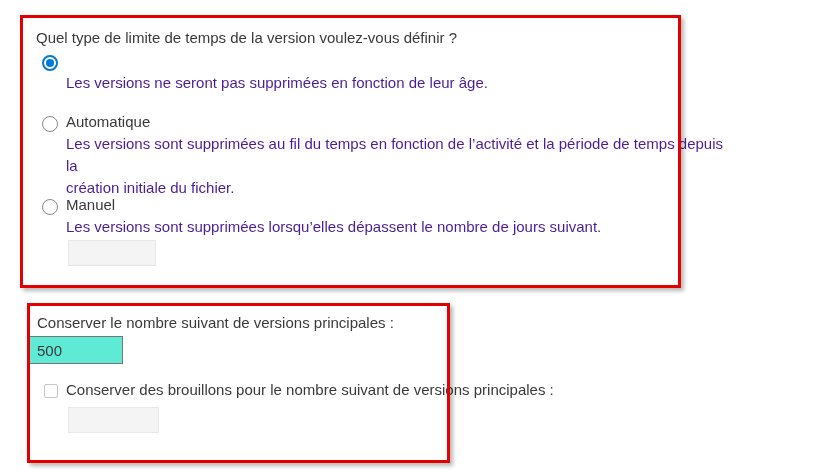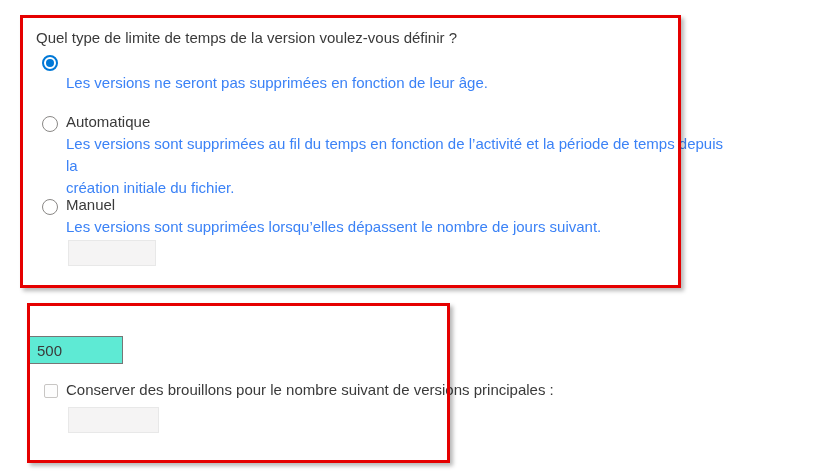--- a/index.html
+++ b/index.html
@@ -10,21 +10,21 @@
     color: #3a3a3a;
   }
   .stage {
     position: relative;
     width: 732px; height: 475px;
     overflow: hidden;
     font-size: 15px;
     line-height: 22px;
   }
   .abs { position: absolute; white-space: nowrap; }
-  .desc { color: #3b82f6; }
+  .desc { color: #4c1d95; }
   .multiline { white-space: pre-line; }
 
   
   .radio {
     position: absolute;
     width: 16px; height: 16px;
     border-radius: 50%;
     background: #ffffff;
     border: 1px solid #8a8886;
     cursor: pointer;
@@ -90,20 +90,21 @@
   <div class="radio" style="left:42px; top:116px;"></div>
   <div class="abs desc multiline" style="left:66px; top:133px;">Les versions sont supprimées au fil du temps en fonction de l’activité et la période de temps depuis la
 création initiale du fichier.</div>
   <div class="abs" style="left:66px; top:111px;">Automatique</div>
 
   <div class="radio" style="left:42px; top:199px;"></div>
   <div class="abs" style="left:66px; top:194px;">Manuel</div>
   <div class="abs desc" style="left:66px; top:216px;">Les versions sont supprimées lorsqu’elles dépassent le nombre de jours suivant.</div>
   <input type="text" class="text-input disabled-look" style="left: 68px; top: 240px; width: 88px; height: 26px;" value="">
 
+  <div class="abs" style="left:37px; top:312px;">Conserver le nombre suivant de versions principales :</div>
   <input type="text" class="text-input" style="left: 29px; top: 336px; width: 94px; height: 28px;" value="500">
 
   <div class="checkbox" style="left:44px; top:384px;"></div>
   <div class="abs" style="left:66px; top:379px;text-align:center;">Conserver des brouillons pour le nombre suivant de versions principales :</div>
   <input type="text" class="text-input disabled-look" style="left: 68px; top: 407px; width: 91px; height: 26px;" value="">
 
   <div class="annotation-box" style="left:20px; top:15px; width:661px; height:273px;"></div>
   <div class="annotation-box" style="left:27px; top:303px; width:423px; height:160px;"></div>
 
 </div>

